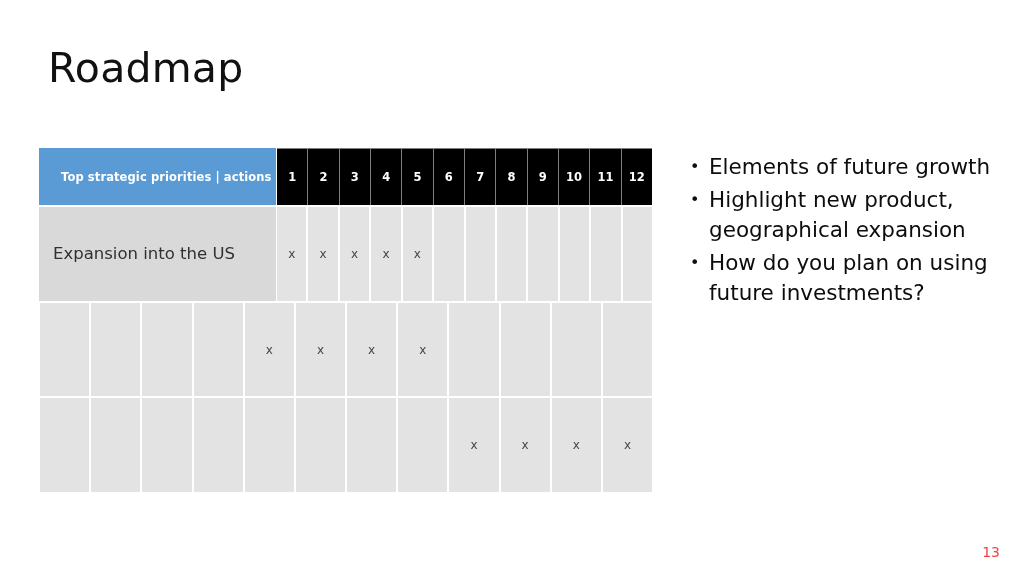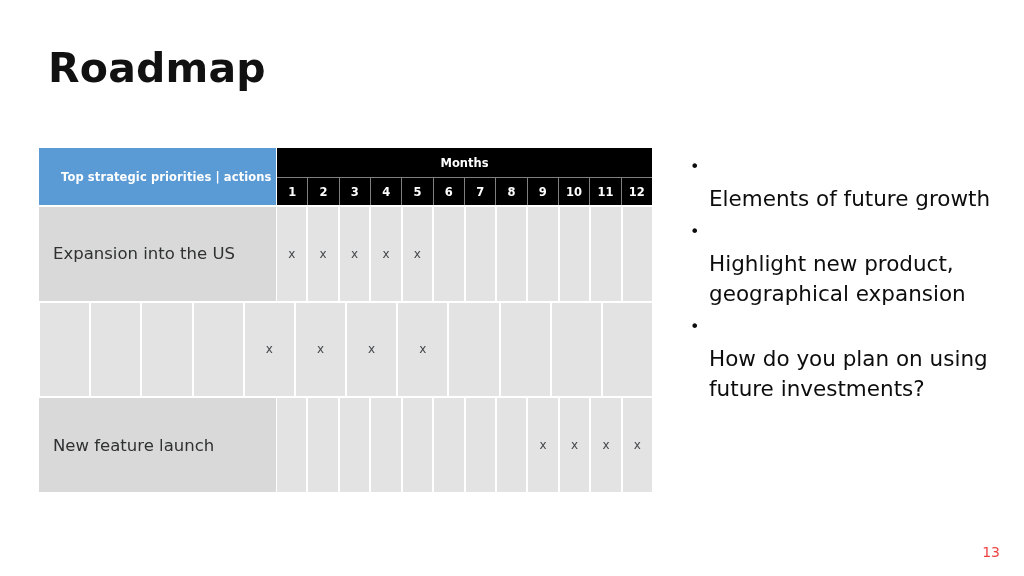--- a/index.html
+++ b/index.html
@@ -15,21 +15,21 @@
     font-family: "DejaVu Sans", "Liberation Sans", sans-serif;
     color: #000000;
   }
 
   
   #slide-title {
     position: absolute;
     left: 48px;
     top: 46px;
     font-size: 41px;
-    font-weight: 700;
+    font-weight: 400;
     letter-spacing: 0.2px;
     line-height: 1.1;
     color: #111111;
     white-space: nowrap;
   }
 
   
   #roadmap-table {
     position: absolute;
     left: 39px;
@@ -97,21 +97,20 @@
     border-right: 1px solid #7f7f7f;
     box-sizing: border-box;
   }
   .month-num:last-child { border-right: none; }
 
   
   #roadmap-body {
     flex: 1 1 auto;
     display: flex;
     flex-direction: column;
-    justify-content: flex-end;
   }
 
   .tbl-row {
     flex: 1 1 0;
     display: flex;
     border-top: 2px solid #ffffff;
   }
 
   .row-label {
     width: 237px;
@@ -161,21 +160,21 @@
     color: #0d0d0d;
     font-weight: 400;
     margin-bottom: 2px;
   }
   .bullet-dot {
     flex: 0 0 19px;
     font-size: 16px;
     line-height: 1.9;
     color: #0d0d0d;
   }
-  .bullet-text { flex: 1 1 auto; margin-top: 32px; }
+  .bullet-text { flex: 1 1 auto; }
 
   
   #page-number {
     position: absolute;
     right: 24px;
     bottom: 16px;
     font-size: 14px;
     font-weight: normal;
     color: #ef4444;
     text-align: center;
@@ -185,21 +184,20 @@
 <body>
 
 <div id="slide-title">Roadmap</div>
 
 <div id="roadmap-table">
 
   <div class="tbl-head">
     <div id="priorities-header">Top strategic priorities | actions</div>
 
     <div class="months-block">
-      <div id="months-title">Months</div>
       <div id="months-number-row">
           <div class="month-num">1</div>
           <div class="month-num">2</div>
           <div class="month-num">3</div>
           <div class="month-num">4</div>
           <div class="month-num">5</div>
           <div class="month-num">6</div>
           <div class="month-num">7</div>
           <div class="month-num">8</div>
           <div class="month-num">9</div>
@@ -238,21 +236,20 @@
           <div class="grid-cell">x</div>
           <div class="grid-cell">x</div>
           <div class="grid-cell">x</div>
           <div class="grid-cell"></div>
           <div class="grid-cell"></div>
           <div class="grid-cell"></div>
           <div class="grid-cell"></div>
         </div>
       </div>
       <div class="tbl-row">
-        <div class="row-label">New feature launch</div>
         <div class="row-cells">
           <div class="grid-cell"></div>
           <div class="grid-cell"></div>
           <div class="grid-cell"></div>
           <div class="grid-cell"></div>
           <div class="grid-cell"></div>
           <div class="grid-cell"></div>
           <div class="grid-cell"></div>
           <div class="grid-cell"></div>
           <div class="grid-cell">x</div>

